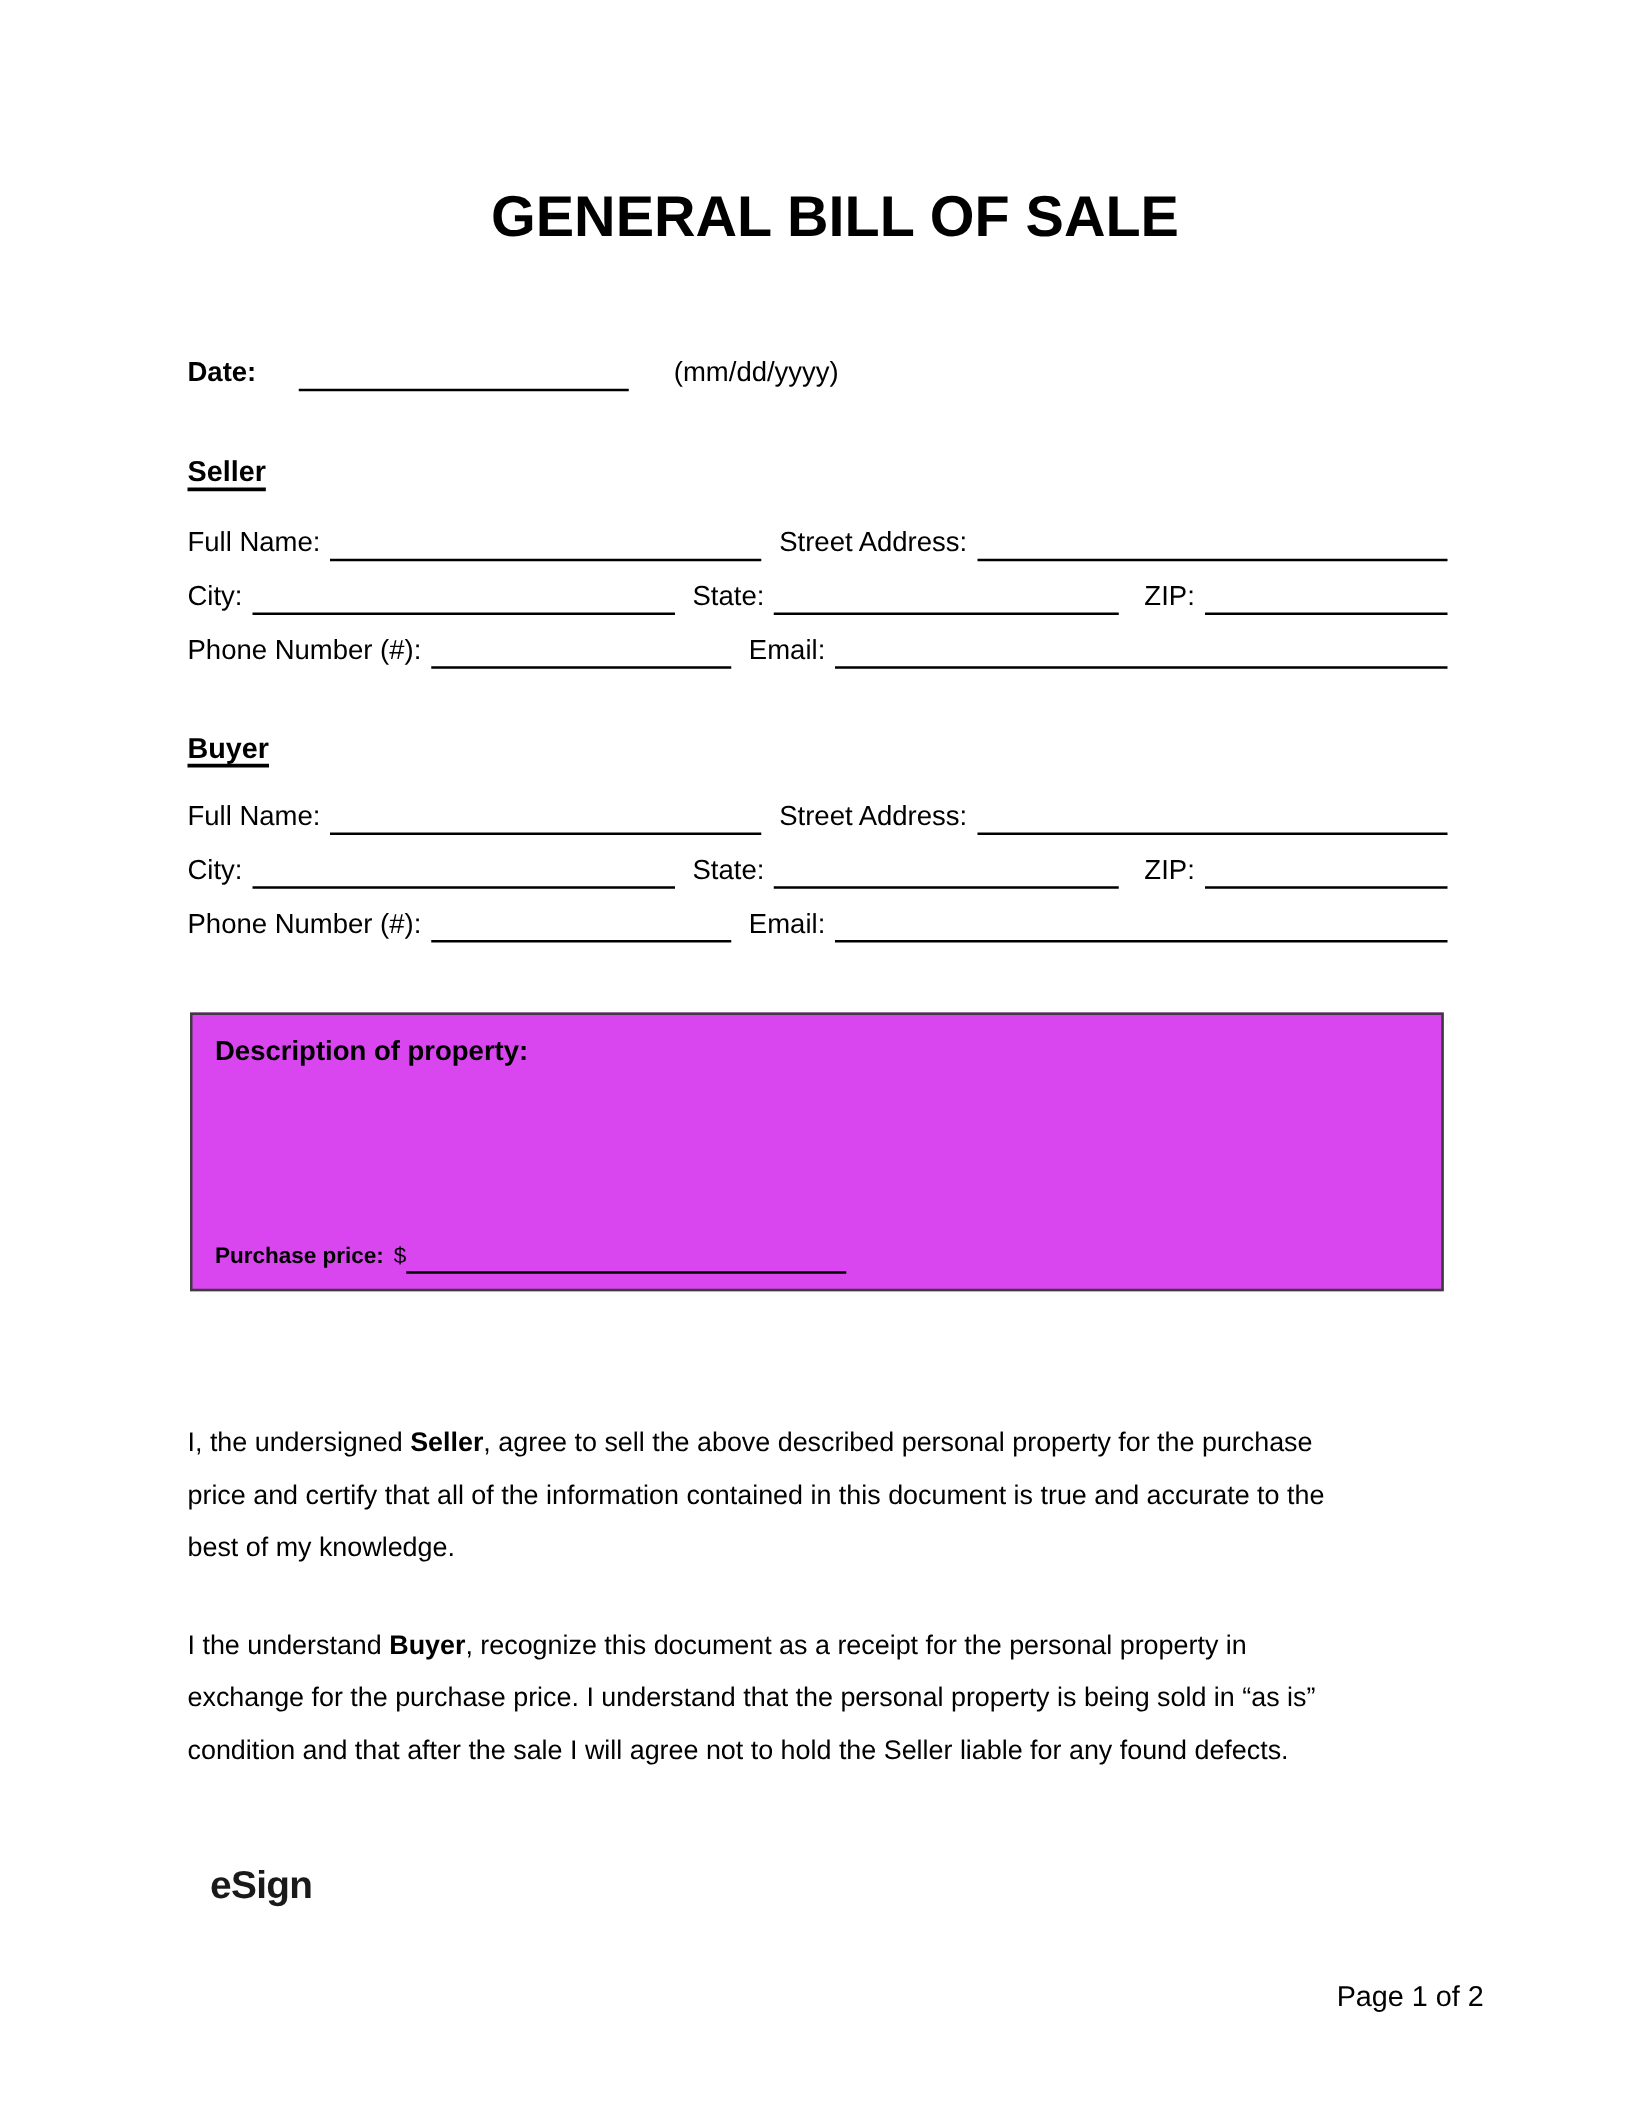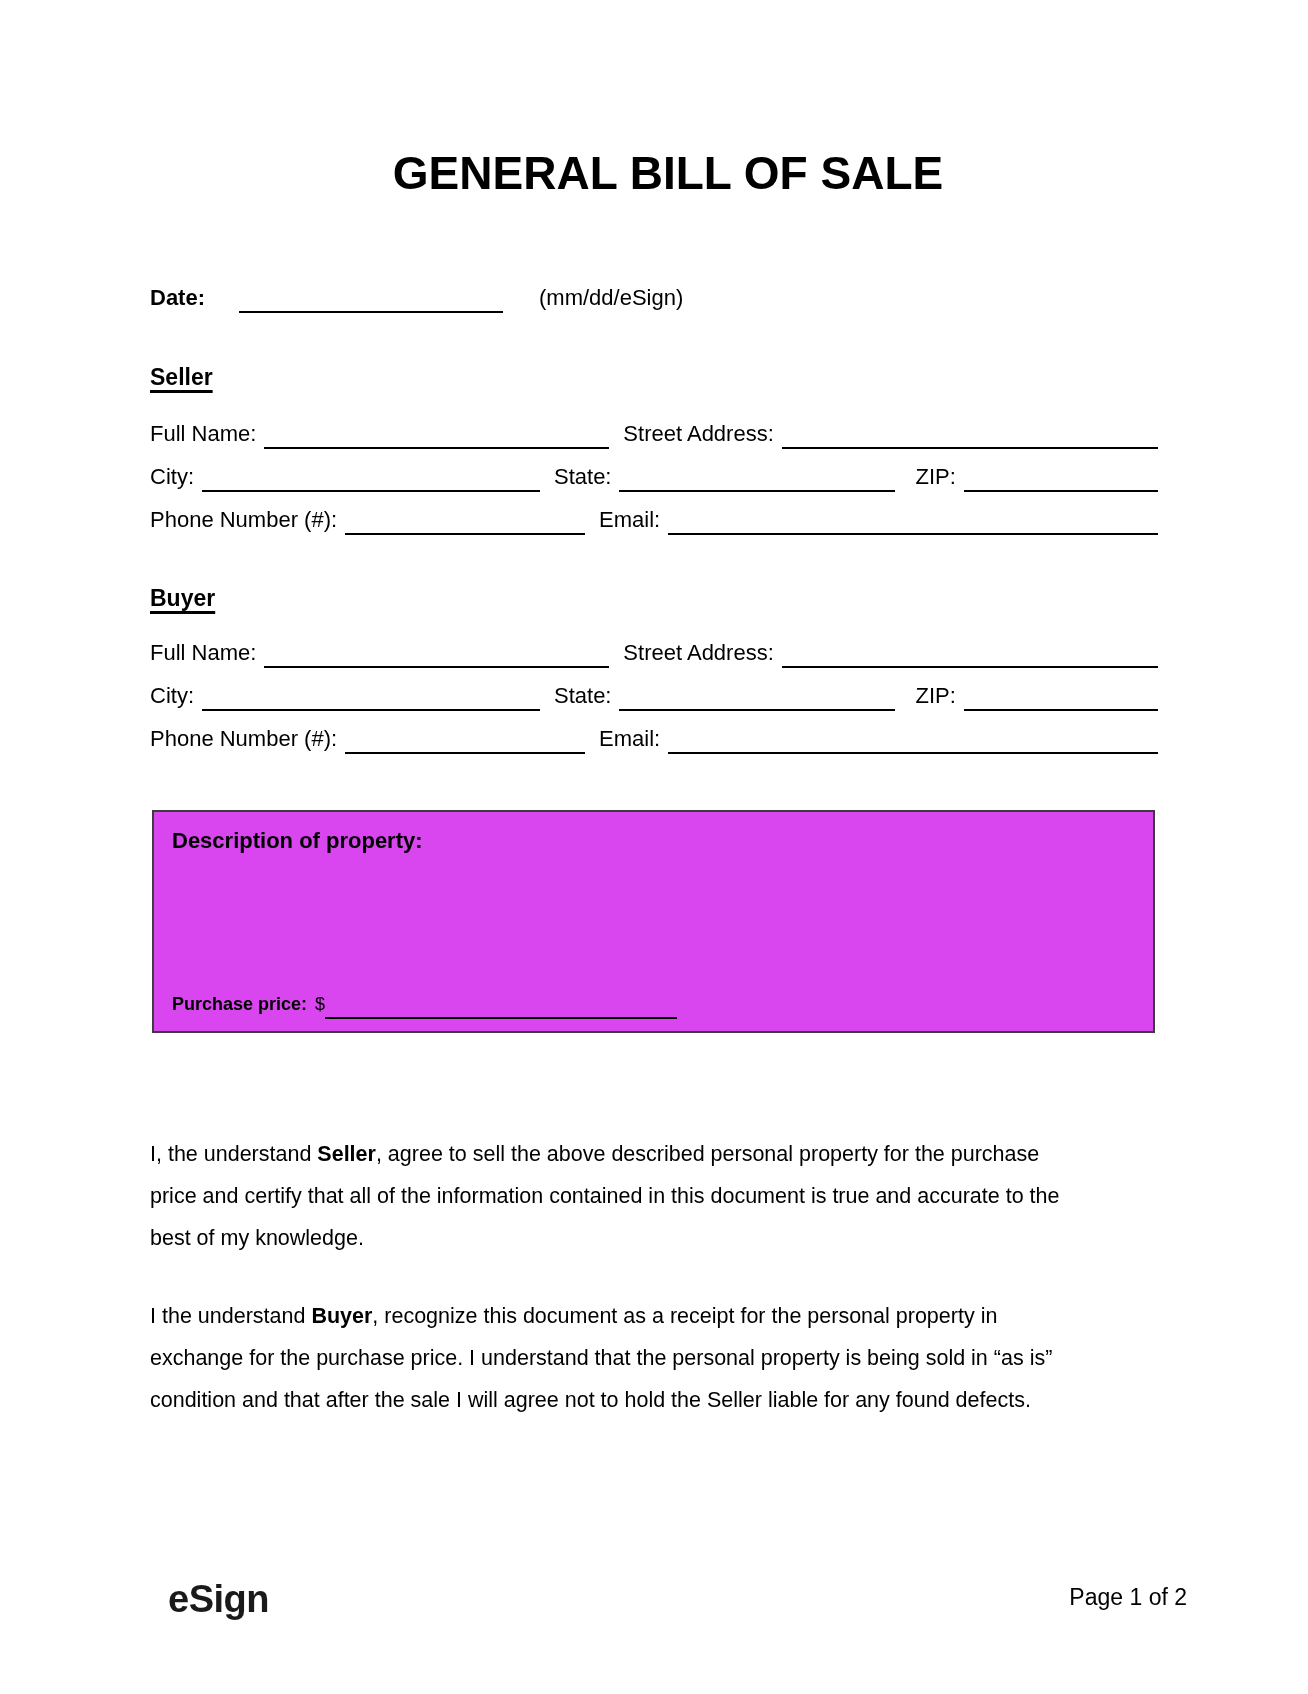--- a/index.html
+++ b/index.html
@@ -113,22 +113,22 @@
     font-size: 21.5px;
     line-height: 42px;
     text-align: left;
   }
   .para-seller { top: 1111px; }
   .para-buyer { top: 1273px; }
 
   .footer-brand {
     position: absolute;
     left: 168px;
-    top: 1580px;
-    font-size: 38px;
+    top: 1492px;
+    font-size: 31px;
     font-weight: 800;
     letter-spacing: -0.5px;
     line-height: 1;
     color: #1a1a1a;
   }
   .footer-page {
     position: absolute;
     right: 149px;
     top: 1586px;
     font-size: 23px;
@@ -138,21 +138,21 @@
 </head>
 <body>
 
 <div class="page">
 
   <div class="doc-title">GENERAL BILL OF SALE</div>
 
   <div class="row date-row">
     <span class="lbl bold">Date:</span>
     <div class="blank date-blank"></div>
-    <span class="lbl date-suffix">(mm/dd/eSign)</span>
+    <span class="lbl date-suffix">(mm/dd/yyyy)</span>
   </div>
 
   <div class="section-heading seller-heading">Seller</div>
 
   <div class="row seller-row-1">
     <span class="lbl">Full Name:</span>
     <div class="blank blank-name"></div>
     <span class="lbl gap14">Street Address:</span>
     <div class="blank flexfill"></div>
   </div>
@@ -200,20 +200,20 @@
 
   <div class="property-box">
     <div class="box-title">Description of property:</div>
     <div class="price-row">
       <span class="lbl bold">Purchase price:</span>
       <span class="lbl price-currency">$</span>
       <div class="blank blank-price"></div>
     </div>
   </div>
 
-  <p class="para para-seller"><span>I, the understand </span><span class="bold">Seller</span><span>, agree to sell the above described personal property for the purchase price and certify that all of the information contained in this document is true and accurate to the best of my knowledge.</span></p>
+  <p class="para para-seller"><span>I, the undersigned </span><span class="bold">Seller</span><span>, agree to sell the above described personal property for the purchase price and certify that all of the information contained in this document is true and accurate to the best of my knowledge.</span></p>
 
   <p class="para para-buyer"><span>I the understand </span><span class="bold">Buyer</span><span>, recognize this document as a receipt for the personal property in exchange for the purchase price. I understand that the personal property is being sold in “as is” condition and that after the sale I will agree not to hold the Seller liable for any found defects.</span></p>
 
   <div class="footer-brand">eSign</div>
   <div class="footer-page">Page 1 of 2</div>
 
 </div>
 
 </body></html>

